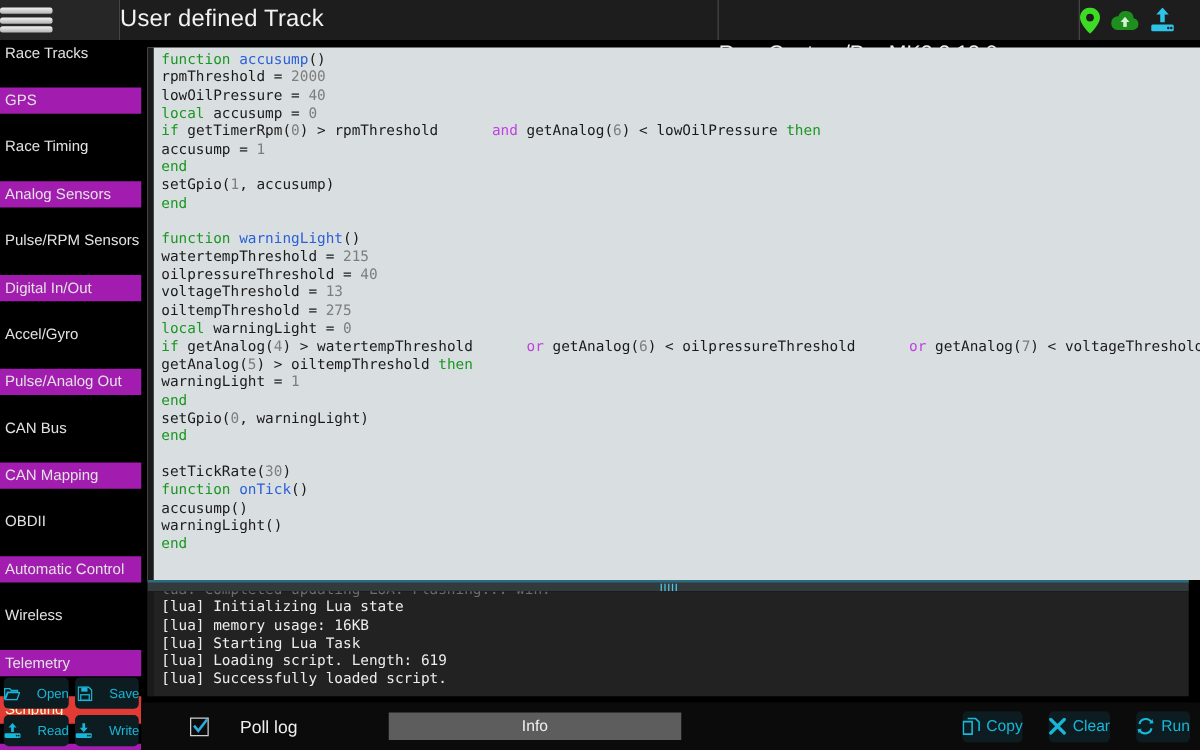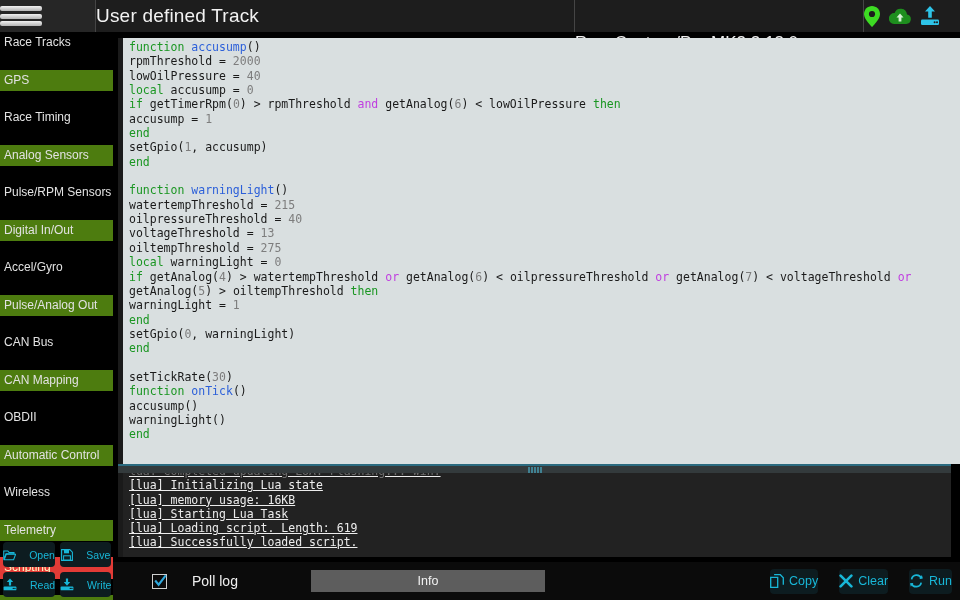--- a/index.html
+++ b/index.html
@@ -40,31 +40,31 @@
     position:absolute; left:0; top:32px; width:113px; height:568px;
     background:#000;
   }
   .nav { display:flex; flex-direction:column;gap:16px; }
   .nav-item {
     height:21.5px; line-height:21.5px;
     color:#e2e2e2; font-size:12px; padding-left:4px;
     white-space:nowrap; overflow:hidden;
     background:#000;
   }
-  .nav-item.alt { background:#4d7c0f; }
+  .nav-item.alt { background:#a21caf; }
   .nav-item.active { background:#e23b36; color:#fef9c3; }
 
   .side-btns {
     position:absolute; left:0; bottom:0; width:113px;
     padding:3px; display:grid; grid-template-columns:1fr 1fr;
     gap:5px;
   }
   .sbtn {
     background:#0d1c20; border-radius:4px; height:25px;
-    display:flex; align-items:center; justify-content:center; gap:13px;
+    display:flex; align-items:center; justify-content:flex-end; gap:13px;
     color:#18b7d8; font-size:10.5px;
   }
   .sbtn svg { display:block; flex:0 0 auto; }
 
   
   .editor-wrap {
     position:absolute; left:118px; top:38px; width:960px; height:426px;
     background:#d9dfe0;
     border-left:5px solid #1a1a1a;
   }
@@ -72,21 +72,21 @@
     width:100%; height:100%;
     font-family:"DejaVu Sans Mono","Liberation Mono",monospace;
     font-size:11.5px; line-height:14.35px;
     color:#1a1a1a;
     padding:2px 0 0 6px;
     white-space:pre; overflow:hidden;
   }
   .kw  { color:#1a9622; }       
   .fn  { color:#2b5fd9; }       
   .num { color:#7d7d7d; }       
-  .op  { color:#c03fe0; }       
+  .op  { color:#c03fe0;margin-left:36px; }       
 
   
   .splitter {
     position:absolute; left:118px; top:464px; width:833px; height:9px;
     background:#333a3c; border-top:2px solid #2b6b80;
   }
   .grip {
     position:absolute; left:50%; top:1px; transform:translateX(-50%);
     display:flex; gap:2px;
   }
@@ -96,21 +96,20 @@
   .log-wrap {
     position:absolute; left:118px; top:473px; width:833px; height:84px;
     background:#222; overflow:hidden;
     border-left:5px solid #1a1a1a;
   }
   .log {
     font-family:"DejaVu Sans Mono","Liberation Mono",monospace;
     font-size:11.5px; line-height:14.3px; color:#ededed;
     padding:0 0 0 6px; white-space:pre;
     margin-top:-9px;
-    text-decoration:underline;
   }
   .log-clip { color:#6e6e6e; }
 
   
   .bottombar {
     position:absolute; left:113px; bottom:0; width:847px; height:38px;
     background:#0b0b0b;
     display:flex; align-items:center;
   }
   .chk {

